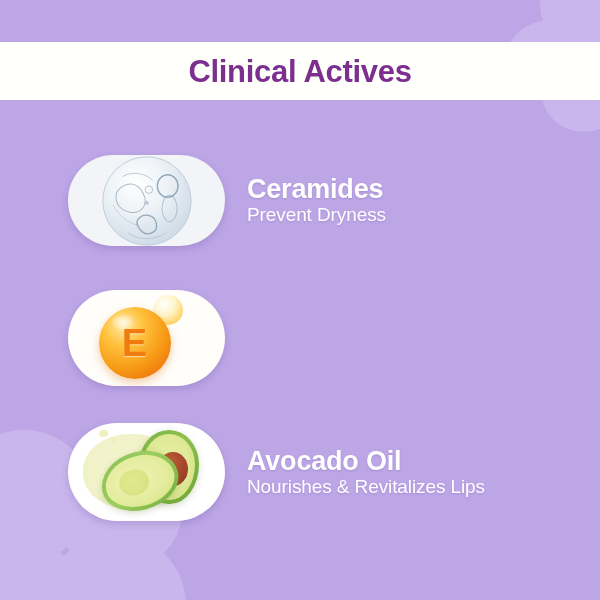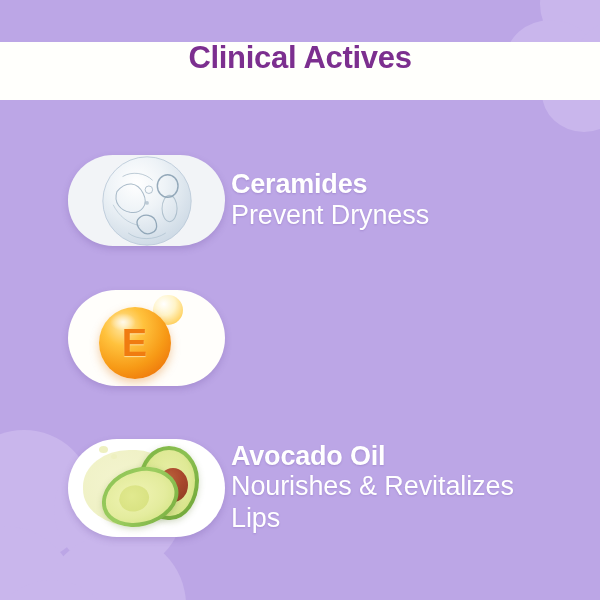--- a/index.html
+++ b/index.html
@@ -50,21 +50,21 @@
   
   .header-band {
     position: absolute;
     top: 42px;
     left: 0;
     width: 600px;
     height: 58px;
     background: #fffffc;
     z-index: 3;
     display: flex;
-    align-items: flex-start;
+    align-items: center;
     justify-content: center;
   }
   .header-title {
     color: #7c2f8f;
     font-size: 31px;
     font-weight: bold;
     letter-spacing: -0.3px;
     line-height: 1;
   }
 
@@ -79,55 +79,55 @@
   }
   .row {
     position: absolute;
     display: flex;
     align-items: center;
     left: 68px;
     width: 500px;
   }
   .row-1 { top: 55px; }
   .row-2 { top: 190px; }
-  .row-3 { top: 339px; }
+  .row-3 { top: 323px; }
 
   .thumb {
     position: relative;
     flex: 0 0 auto;
     width: 157px;
     height: 91px;
     border-radius: 45px;
     overflow: hidden;
     box-shadow: 0 3px 7px rgba(90, 60, 140, 0.22);
   }
   .row-2 .thumb { height: 96px; border-radius: 48px; }
   .row-3 .thumb { height: 98px; border-radius: 49px; }
 
   .thumb-ceramides { background: #f2f4f7; }
   .thumb-vitamin   { background: #fffefb; }
   .thumb-avocado   { background: #ffffff; }
 
   .text-col {
-    margin-left: 6px;
+    margin-left: 22px;
     display: flex;
     flex-direction: column;
     justify-content: center;
   }
   .ingredient-name {
     color: #ffffff;
     font-size: 27px;
     font-weight: bold;
     line-height: 1.12;
     letter-spacing: -0.2px;
     text-shadow: 0 1px 2px rgba(110, 80, 160, 0.30);
   }
   .ingredient-benefit {
     color: #ffffff;
-    font-size: 27px;
+    font-size: 19px;
     font-weight: normal;
     line-height: 1.18;
     letter-spacing: -0.1px;
     max-width: 320px;
     text-shadow: 0 1px 2px rgba(110, 80, 160, 0.28);
   }
 
   
   .water-art {
     position: absolute;

